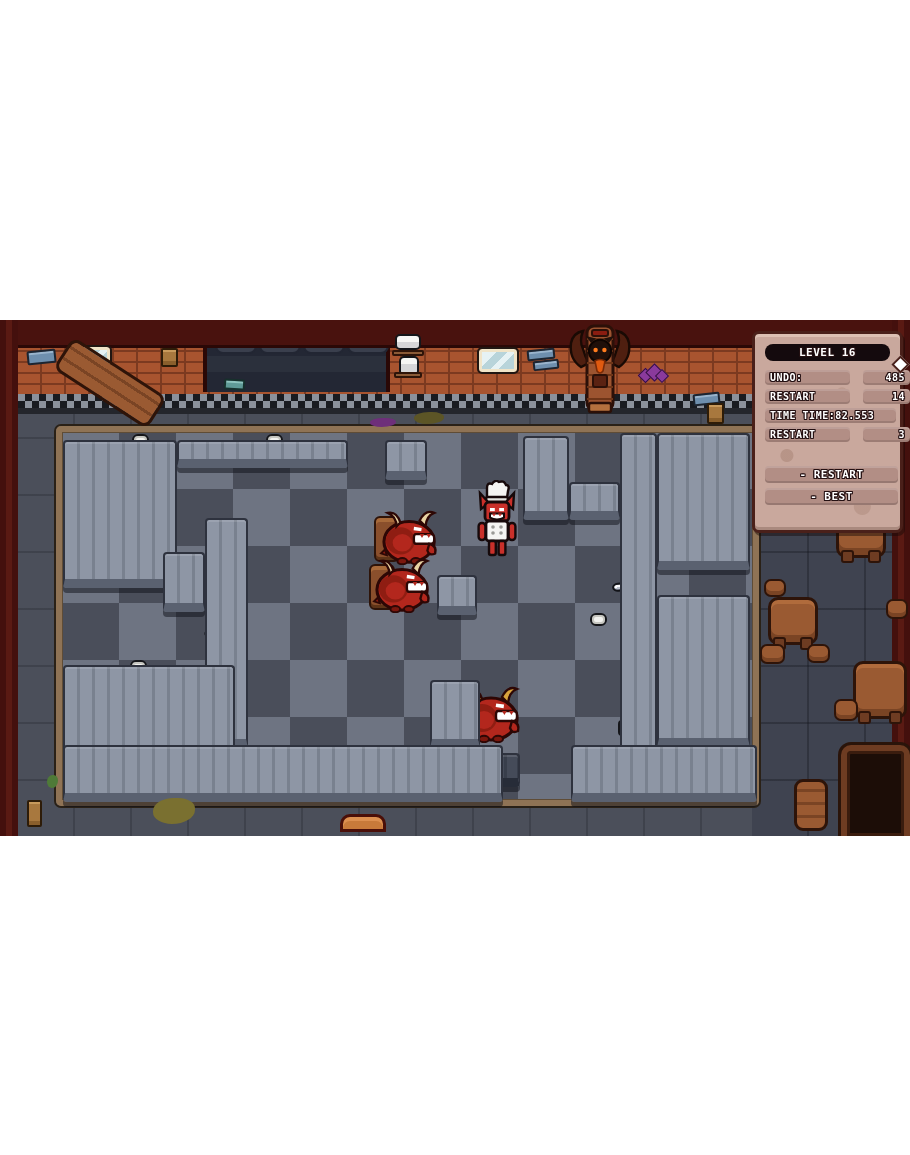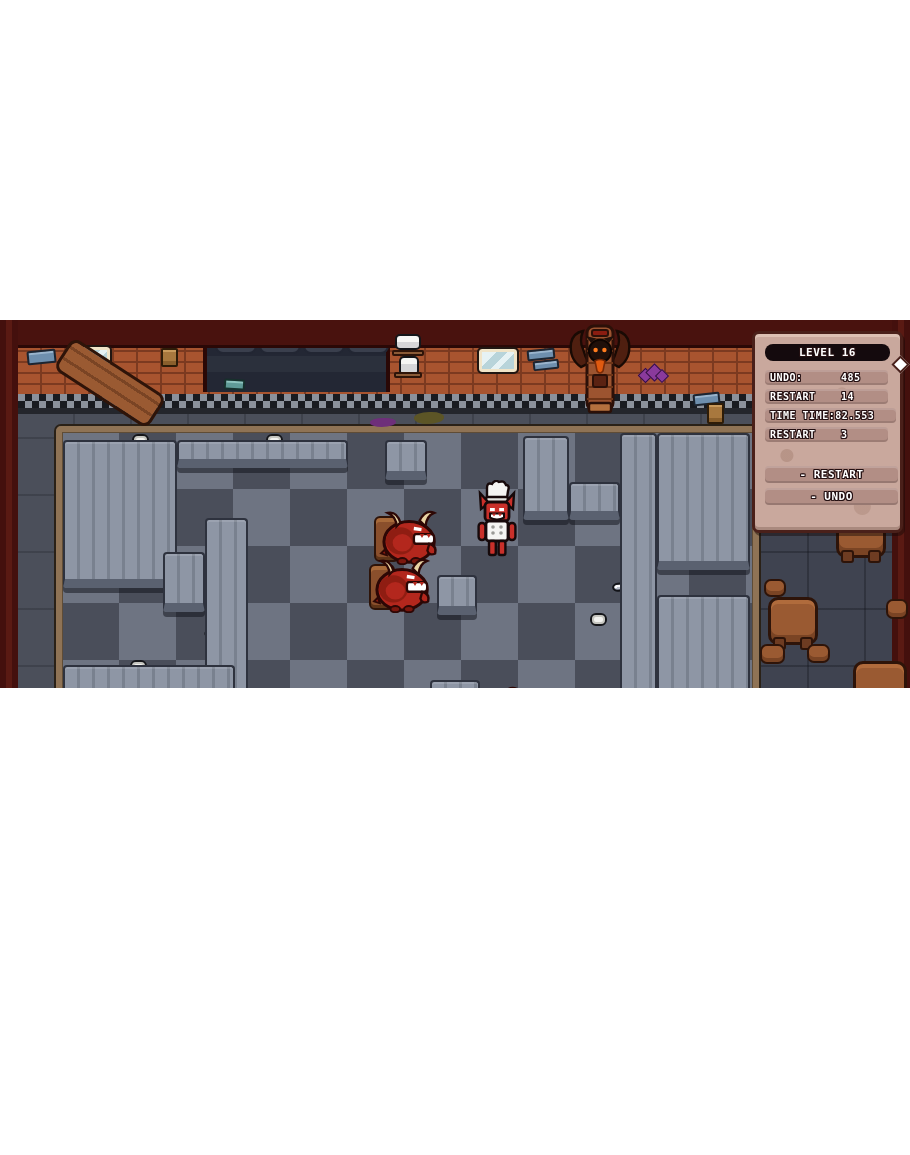--- a/index.html
+++ b/index.html
@@ -1,18 +1,18 @@
 <!DOCTYPE html>
 <html><head>
 <meta charset="utf-8">
 <style>
   html,body{margin:0;padding:0;background:#ffffff;}
   #stage{position:relative;width:910px;height:1155px;background:#ffffff;overflow:hidden;
          font-family:"DejaVu Sans Mono",monospace;}
-  #game{position:absolute;left:0;top:320px;width:910px;height:368px;background:#444854;overflow:hidden;}
+  #game{position:absolute;left:0;top:320px;width:910px;height:516px;background:#444854;overflow:hidden;}
   .abs{position:absolute;box-sizing:border-box;}
 
   
   #wall-top{left:0;top:0;width:910px;height:28px;background:#49120e;border-bottom:3px solid #2a0806;}
   #wall-left{left:0;top:0;width:18px;height:516px;background:repeating-linear-gradient(90deg,#44100d 0 6px,#5a1a13 6px 12px);}
   #wall-right{left:892px;top:0;width:18px;height:516px;background:repeating-linear-gradient(90deg,#44100d 0 6px,#5a1a13 6px 12px);}
   #brick-wall{left:18px;top:24px;width:874px;height:50px;background-color:#a8542f;
     background-image:repeating-linear-gradient(0deg,rgba(0,0,0,0) 0 9px,#7c3a20 9px 11px),
                      repeating-linear-gradient(90deg,rgba(0,0,0,0) 0 22px,#7c3a20 22px 24px);}
   #checker-trim{left:18px;top:74px;width:874px;height:14px;
@@ -84,21 +84,21 @@
     color:#fff;font-weight:bold;}
   .hud-text{color:#fff;letter-spacing:.5px;
     text-shadow:1px 0 0 #241012,-1px 0 0 #241012,0 1px 0 #241012,0 -1px 0 #241012,
                 1px 1px 0 #241012,-1px -1px 0 #241012,1px -1px 0 #241012,-1px 1px 0 #241012;}
   #hud-bar{position:absolute;left:10px;top:10px;width:125px;height:17px;background:#140a0d;
     border-radius:8px;text-align:center;font-size:11px;line-height:17px;}
   #hud-rows{position:absolute;left:10px;top:36px;width:131px;}
   .hud-row{position:relative;height:15px;margin-bottom:4px;font-size:10px;line-height:15px;}
   .pill{position:absolute;top:0;height:15px;background:#b28e85;border-radius:4px;box-shadow:inset 0 2px 0 rgba(255,255,255,.15), inset 0 -2px 0 rgba(0,0,0,.12);}
   .pill.lblp{left:0;width:80px;padding-left:5px;}
-  .pill.valp{left:76px;width:47px;text-align:left;padding-right:5px;box-sizing:border-box;}
+  .pill.valp{left:98px;width:47px;text-align:right;padding-right:5px;box-sizing:border-box;}
   .pill.widep{left:0;width:131px;padding-left:5px;box-sizing:border-box;white-space:nowrap;}
   #hud-buttons{position:absolute;left:10px;top:132px;width:133px;}
   .hud-btn{position:relative;height:17px;margin-bottom:5px;background:#b28e85;border-radius:4px;
     text-align:center;font-size:11px;line-height:17px;cursor:pointer;
     box-shadow:inset 0 2px 0 rgba(255,255,255,.18), inset 0 -2px 0 rgba(0,0,0,.15);}
   #hud-notch{position:absolute;right:-7px;top:24px;width:9px;height:9px;background:#fff;border:2px solid #4a201a;transform:rotate(45deg);}
 </style>
 </head>
 <body>
 <div id="stage">
@@ -325,19 +325,19 @@
           <div class="hud-row">
             <div class="pill widep hud-text"><span>TIME TIME:</span><span>82.553</span></div>
           </div>
           <div class="hud-row">
             <div class="pill lblp hud-text">RESTART</div>
             <div class="pill valp hud-text">3</div>
           </div>
         </div>
       <div id="hud-buttons">
           <div class="hud-btn hud-text">- RESTART</div>
-          <div class="hud-btn hud-text">- UNDO</div>
+          <div class="hud-btn hud-text">- BEST</div>
         </div>
       <div id="hud-notch"></div>
     </div>
   </div>
 
 </div>
 
 </body></html>

